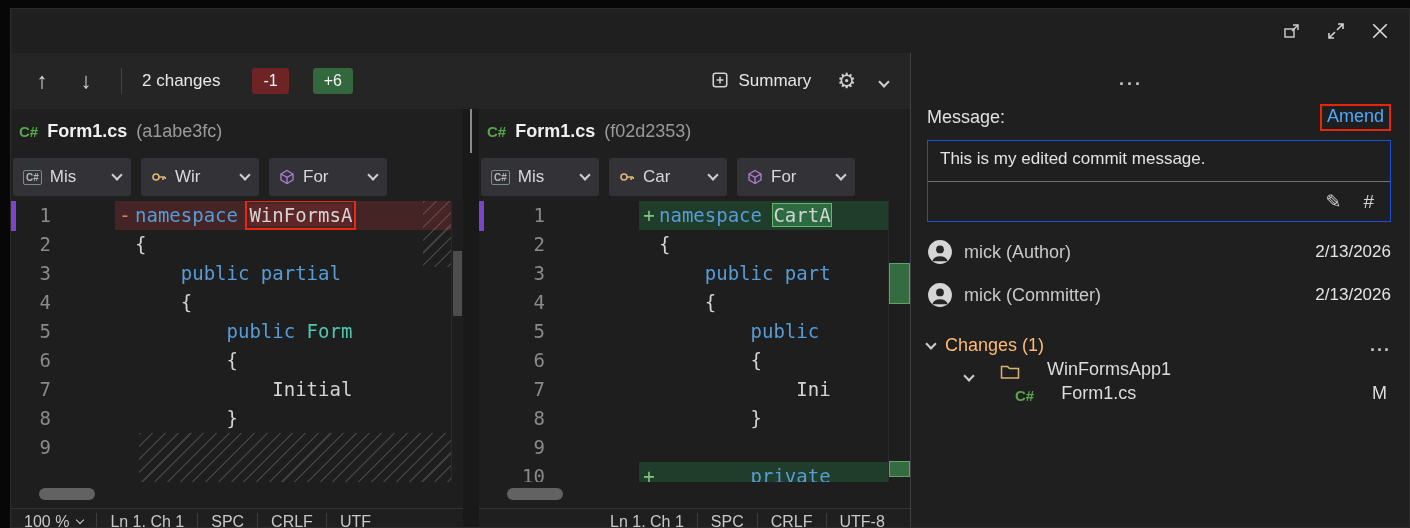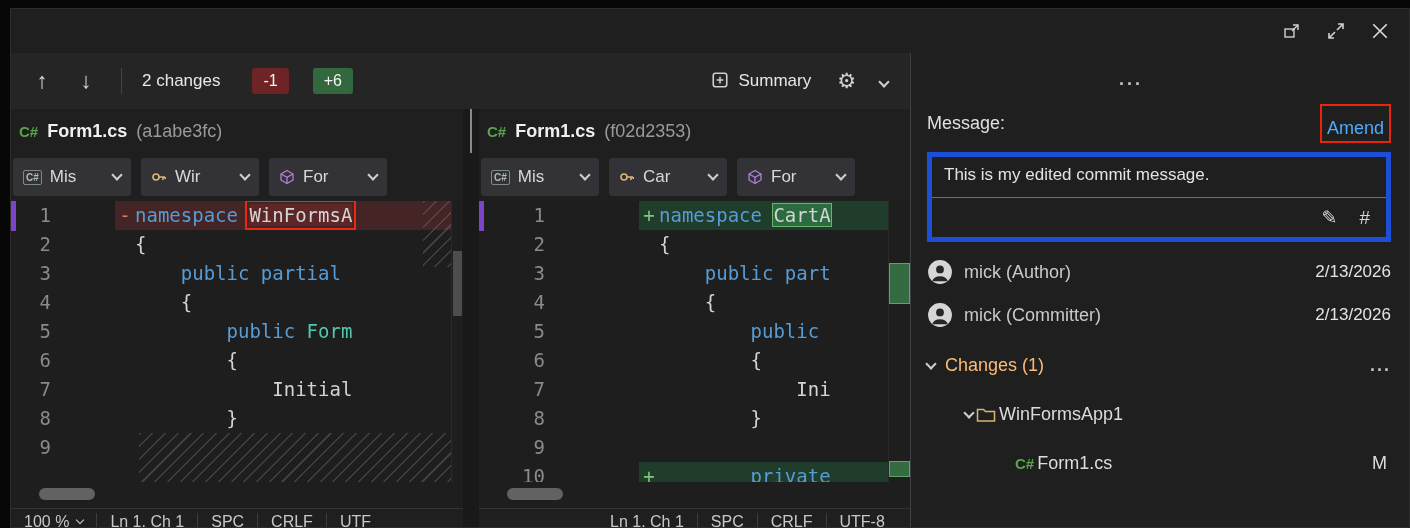--- a/index.html
+++ b/index.html
@@ -92,34 +92,34 @@
   .idlabel{font-weight:bold;color:#f5f5f5;margin-right:10px}
   .idvalue{color:#e6e6e6}
   .linkgroup{margin-left:auto;display:flex;align-items:center;gap:26px}
   .link{color:#4daafc;cursor:pointer}
   .resetlink{display:flex;align-items:center;gap:7px}
   .explain{display:flex;align-items:center;gap:8px;color:#e2e2e2;cursor:pointer}
   .sparkle{color:#d8d8d8;font-size:17px}
   .morebar{color:#c2c2c2;letter-spacing:3px;font-weight:bold;padding-left:192px;margin:0 0 6px;cursor:pointer}
   .msgrow{display:flex;align-items:center;margin:8px 0 9px}
   .msglabel{color:#e0e0e0}
-  .annbox{margin-left:auto;border:2px solid #e8260f;padding:12px 5px 2px;display:inline-block}
-  .msgbox{border:5px solid #1d4ed8;background:#1f1f1f}
+  .annbox{margin-left:auto;border:2px solid #e8260f;padding:0 5px 2px;display:inline-block}
+  .msgbox{border:1px solid #1d4ed8;background:#1f1f1f}
   .msgline1{height:40px;padding:8px 12px;font-size:17px;color:#e3e3e3;cursor:text}
   .msgline2{height:40px;border-top:1px solid #707070;display:flex;align-items:center;
     justify-content:flex-end;gap:22px;padding:0 16px}
   .boxicon{font-size:19px;color:#d4d4d4;cursor:pointer}
   .person{display:flex;align-items:center;margin-top:17px}
   .person:first-of-type{margin-top:20px}
   .pname{color:#c9c9c9;margin-left:11px}
   .pdate{margin-left:auto;color:#e3e3e3;font-size:17px}
   .chhead{display:flex;align-items:center;gap:10px;margin-top:27px}
   .chlabel{font-weight:normal;color:#fdba74}
   .chmore{margin-left:auto;color:#c2c2c2;letter-spacing:2px;font-weight:bold;cursor:pointer}
-  .treerow{display:flex;align-items:center;gap:3px;margin-top:28px;cursor:pointer}
+  .treerow{display:flex;align-items:flex-end;gap:27px;margin-top:3px;cursor:pointer}
   .treerow.folder{padding-left:38px}
   .treerow.file{padding-left:88px}
   .treelabel{color:#dcdcdc}
   .fstatus{margin-left:auto;color:#dcdcdc;padding-right:4px}
   svg{display:block}
 </style>
 </head>
 <body>
 
 <div class="window">

